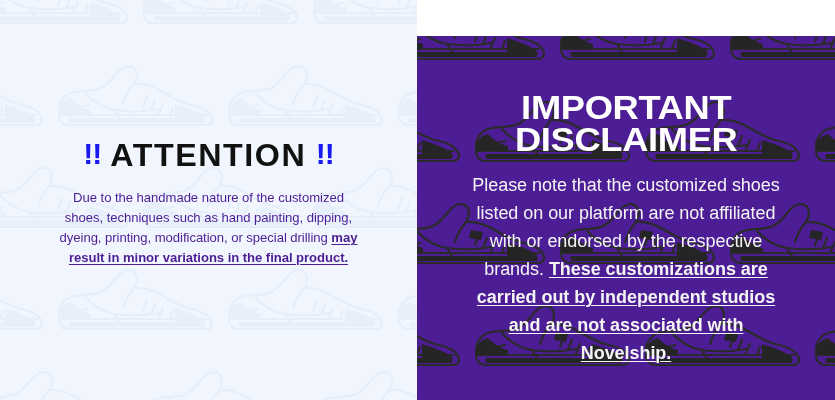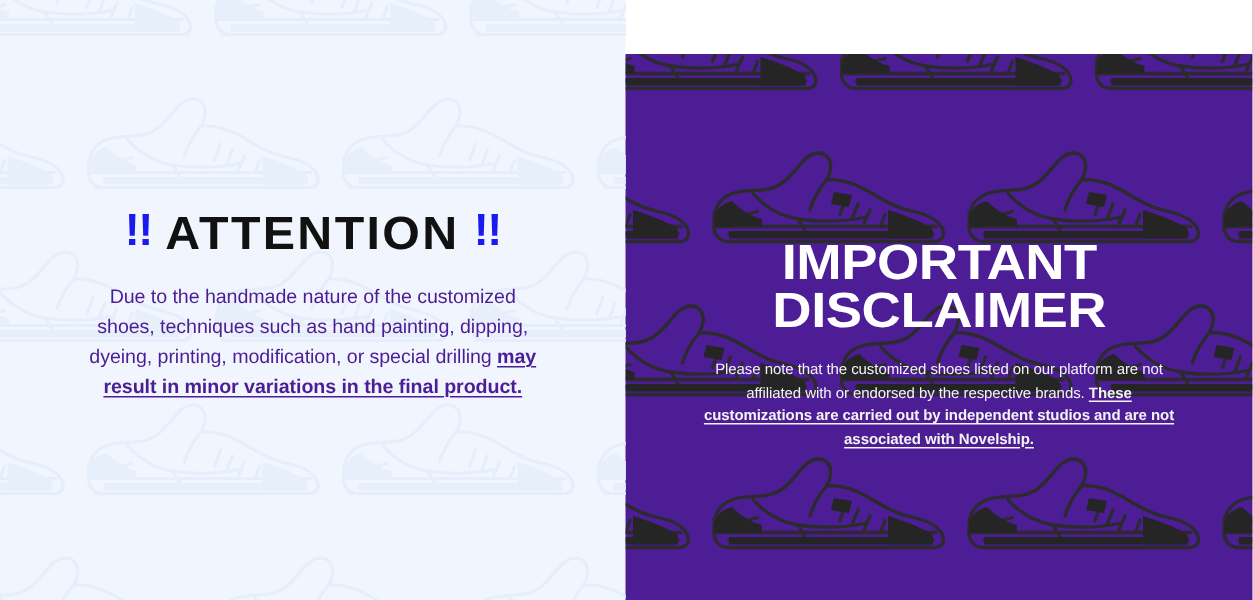--- a/index.html
+++ b/index.html
@@ -122,21 +122,21 @@
     text-align: center;
     transform: scaleX(1.1);
   }
   .disclaimer-heading .hl {
     display: block;
   }
 
   .dark-body {
     margin: 0;
     color: #f4f4f4;
-    font-size: 10px;
+    font-size: 18px;
     line-height: 1.55;
     text-align: center;
     max-width: 318px;
     font-weight: 400;
     letter-spacing: -0.05px;
   }
   .dark-body .emph {
     font-weight: 700;
     text-decoration: underline;
     text-decoration-thickness: 1.4px;

